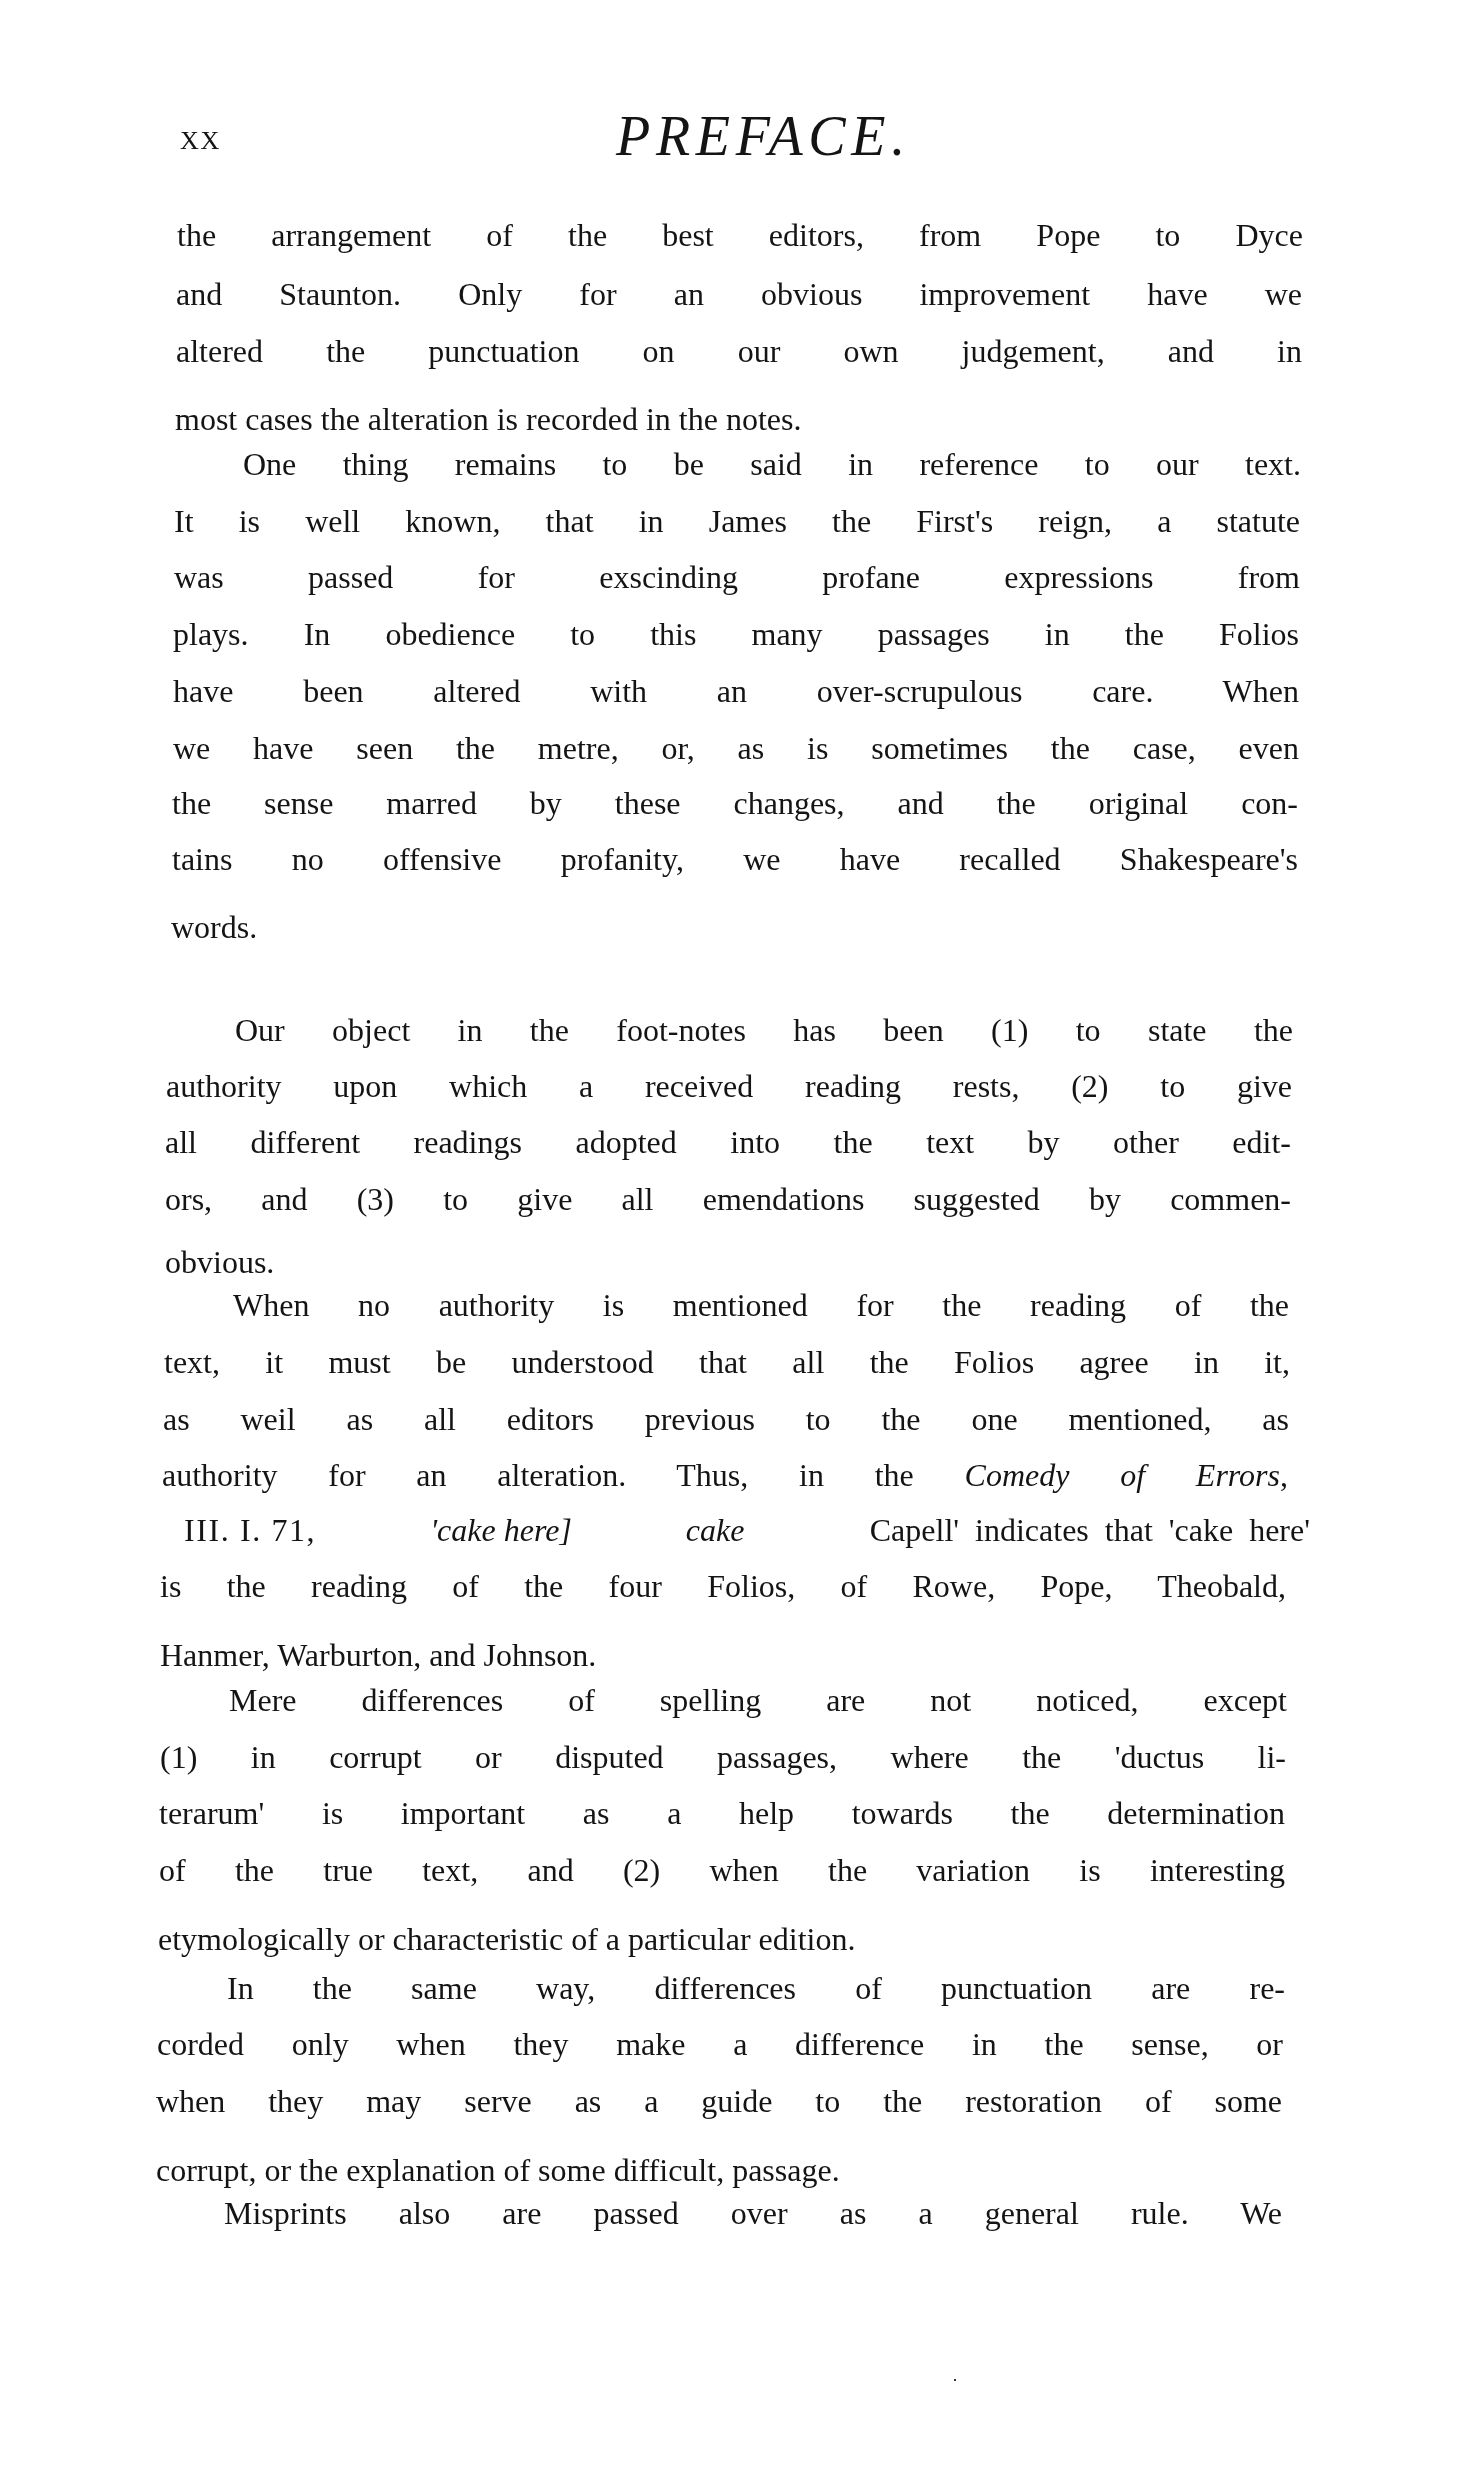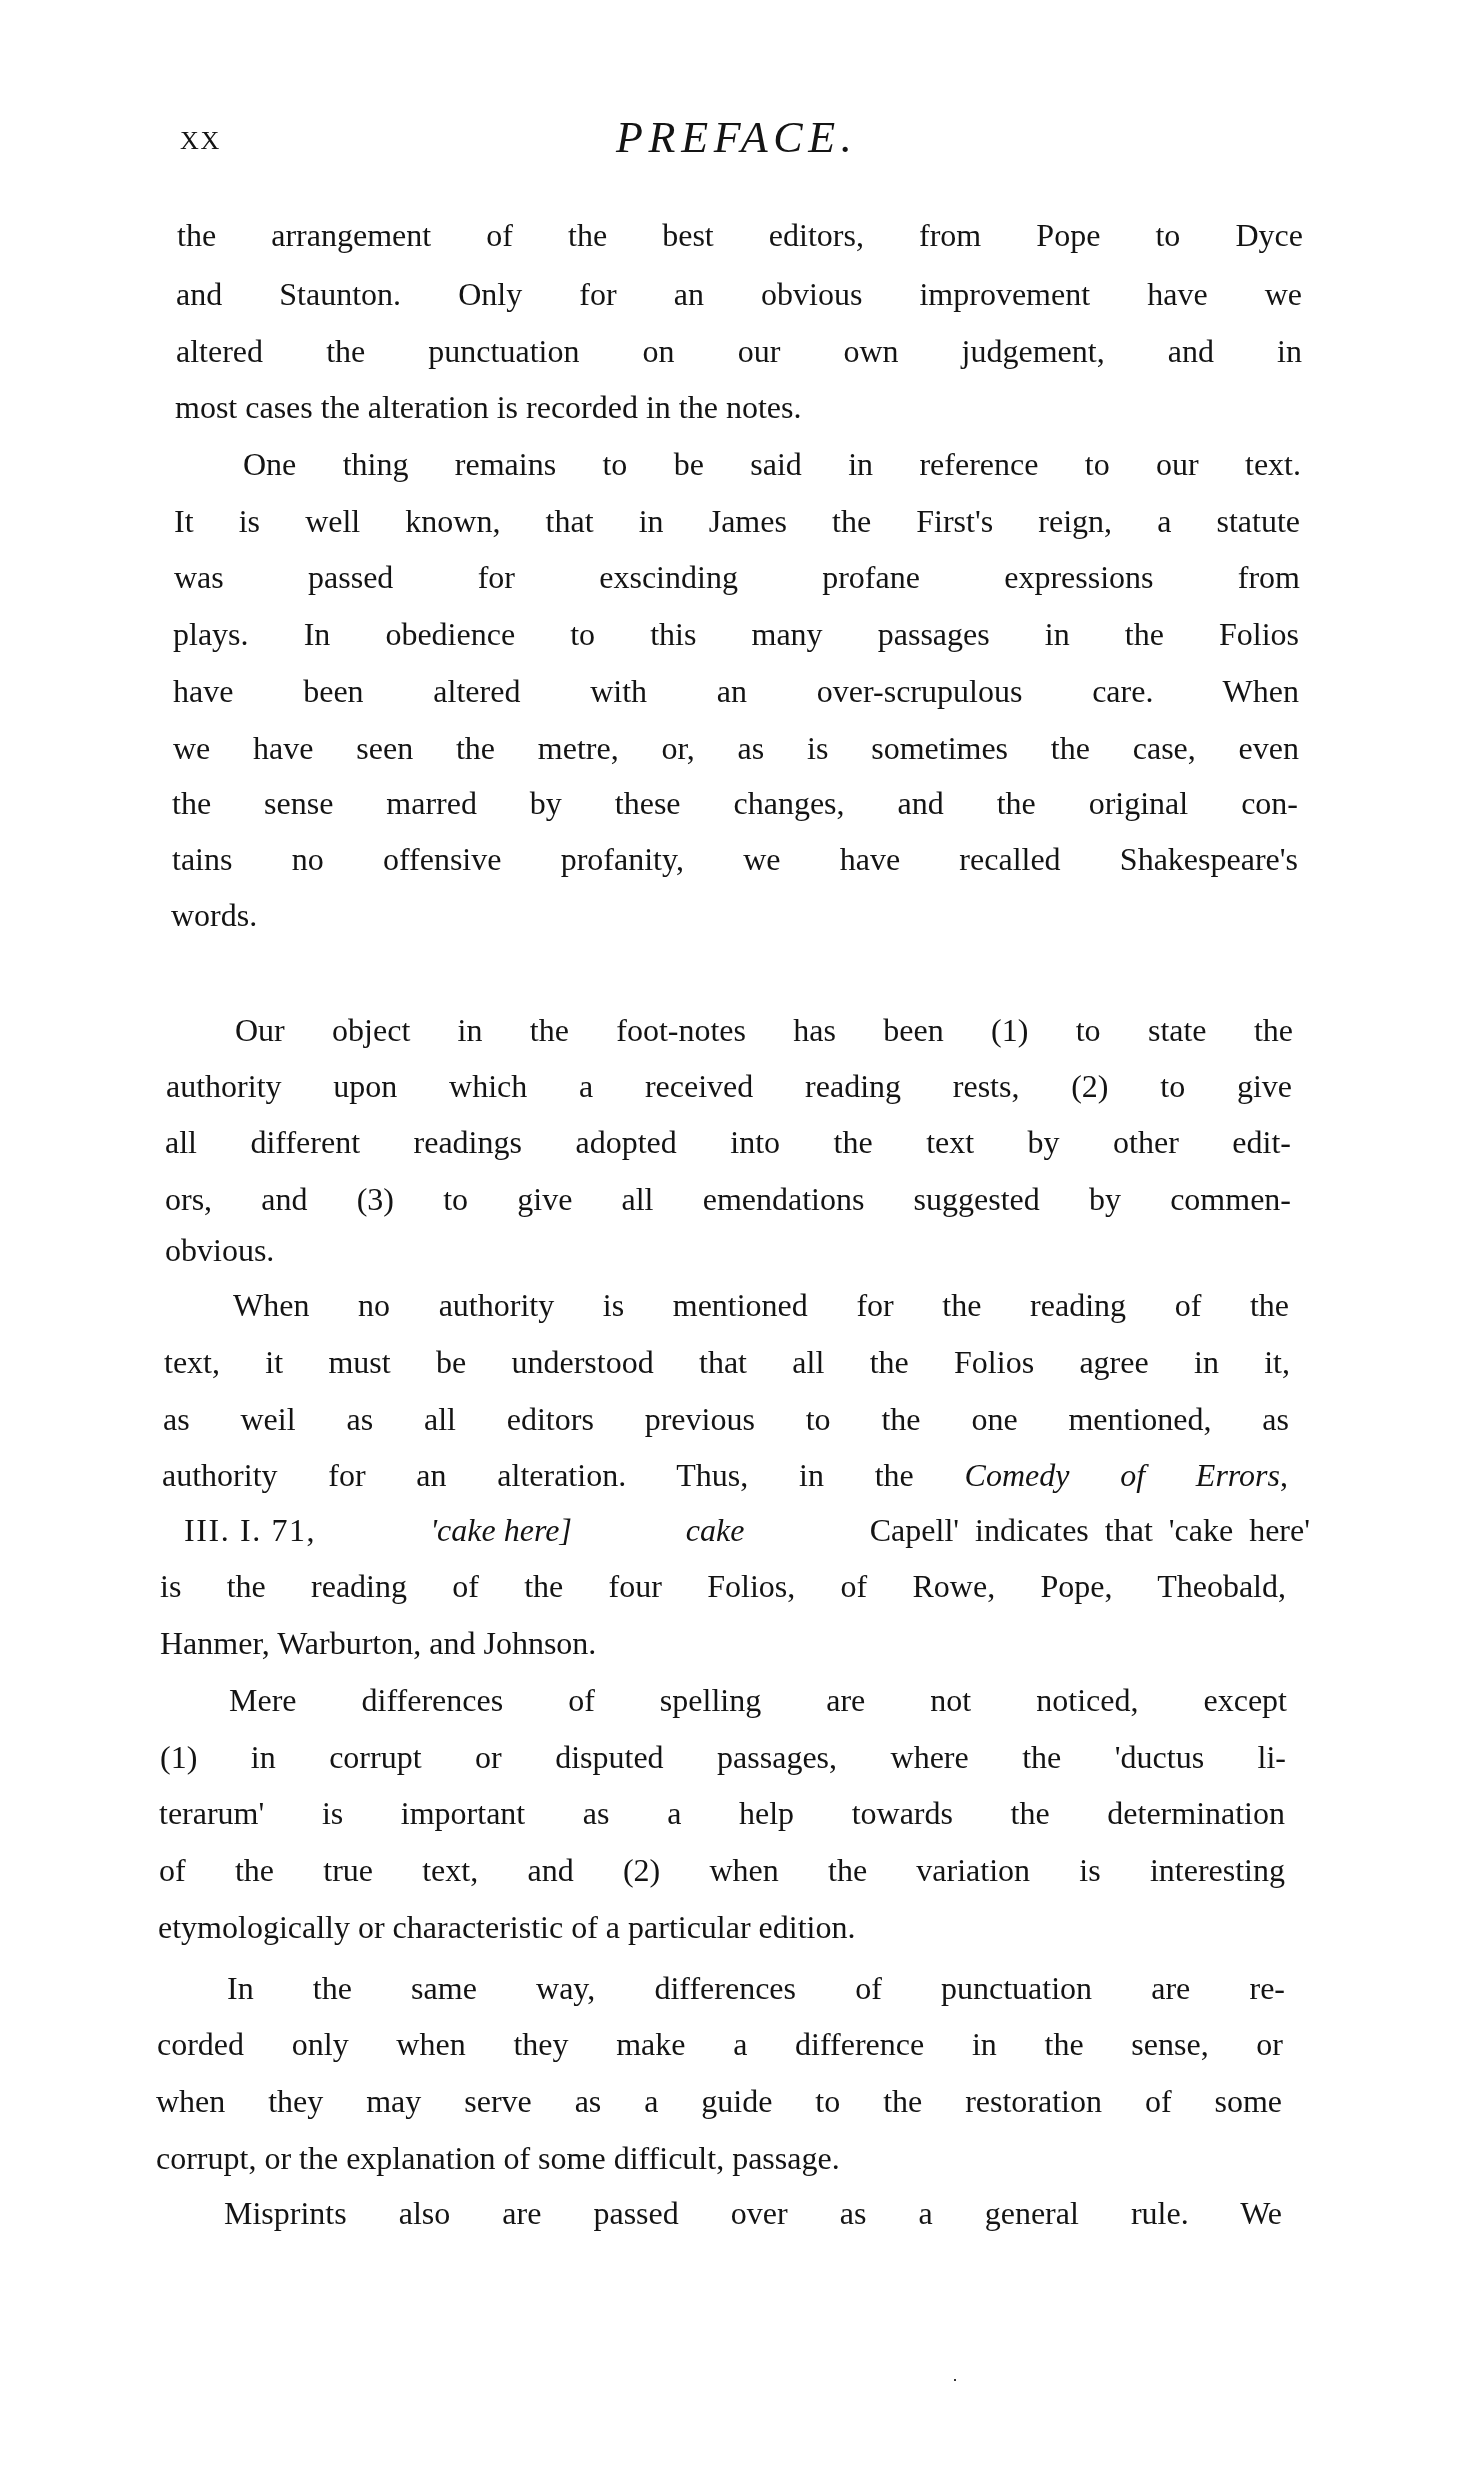--- a/index.html
+++ b/index.html
@@ -1,21 +1,21 @@
 <!DOCTYPE html>
 <html style="font-size:13px"><head>
 <meta charset="utf-8">
 <style>
   html, body { margin: 0; padding: 0; background: #ffffff; }
   body { width: 1484px; height: 2487px; position: relative; overflow: hidden; }
   .page { position: absolute; left: 0; top: 0; width: 1200px; height: 2487px; background: #ffffff; color: #141414; font-family: "Liberation Serif", "DejaVu Serif", serif; }
   .folio { position: absolute; left: 180px; top: 115px; font-size: 37px; letter-spacing: 1.6px; font-variant: small-caps; }
-  .running-head { position: absolute; left: 616px; top: 112px; font-size: 44px; font-style: italic; letter-spacing: 5.7px; }
+  .running-head { position: absolute; left: 616px; top: 104px; font-size: 56px; font-style: italic; letter-spacing: 5.7px; }
   .line { position: absolute; height: 57px; line-height: 57px; font-size: 32px; white-space: nowrap; text-align: justify; text-align-last: justify; }
-  .line.last { text-align-last: left; }
+  .line.last { text-align-last: left; margin-top: 12px; }
   .i { font-style: italic; }
   .sc { font-variant: small-caps; letter-spacing: 1.6px; }
   .speck { position: absolute; left: 954px; top: 2379px; width: 2.4px; height: 1.6px; background: #333; }
 </style>
 </head>
 <body>
 
 <div class="page">
   <span class="folio">xx</span>
   <span class="running-head">PREFACE.</span>

